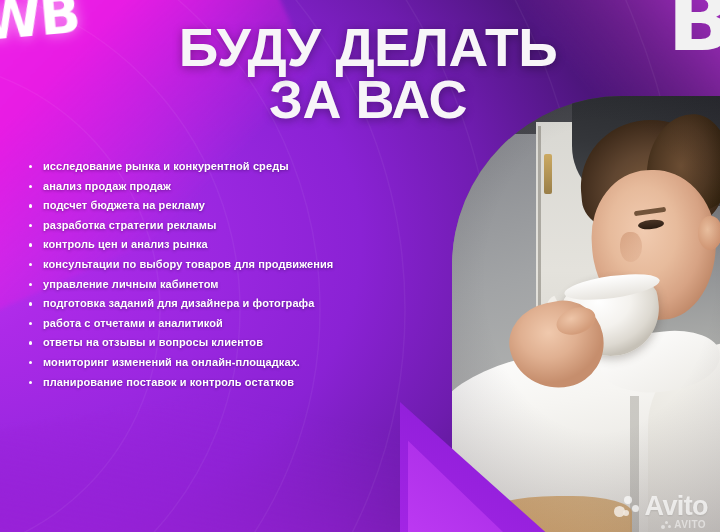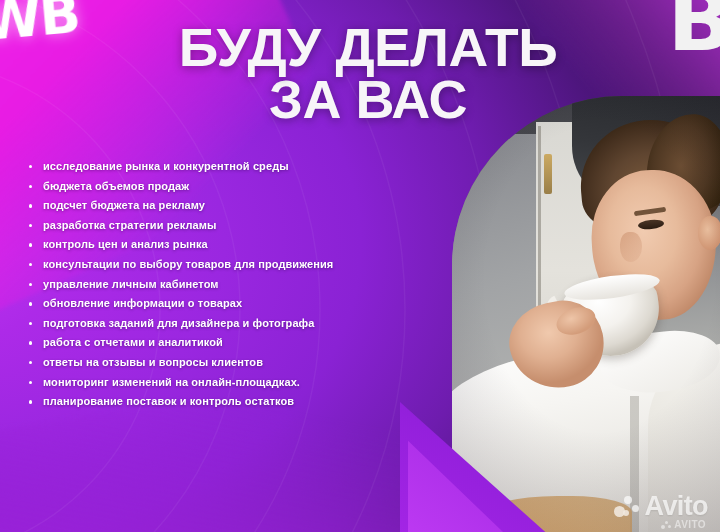--- a/index.html
+++ b/index.html
@@ -361,27 +361,26 @@
   <div class="wedge"></div>
   <div class="wedge2"></div>
 
   <div class="headline">
     <span class="l1">БУДУ ДЕЛАТЬ</span>
     <span class="l2">ЗА ВАС</span>
   </div>
 
   <ul class="bullets" id="service-list">
       <li>исследование рынка и конкурентной среды</li>
-      <li>бюджета объемов продаж</li>
+      <li>анализ продаж продаж</li>
       <li>подсчет бюджета на рекламу</li>
       <li>разработка стратегии рекламы</li>
       <li>контроль цен и анализ рынка</li>
       <li>консультации по выбору товаров для продвижения</li>
       <li>управление личным кабинетом</li>
-      <li>обновление информации о товарах</li>
       <li>подготовка заданий для дизайнера и фотографа</li>
       <li>работа с отчетами и аналитикой</li>
       <li>ответы на отзывы и вопросы клиентов</li>
       <li>мониторинг изменений на онлайн-площадках.</li>
       <li>планирование поставок и контроль остатков</li>
     </ul>
 
   <div class="avito">
     <span class="avito-mark">
       <i class="d1"></i>

